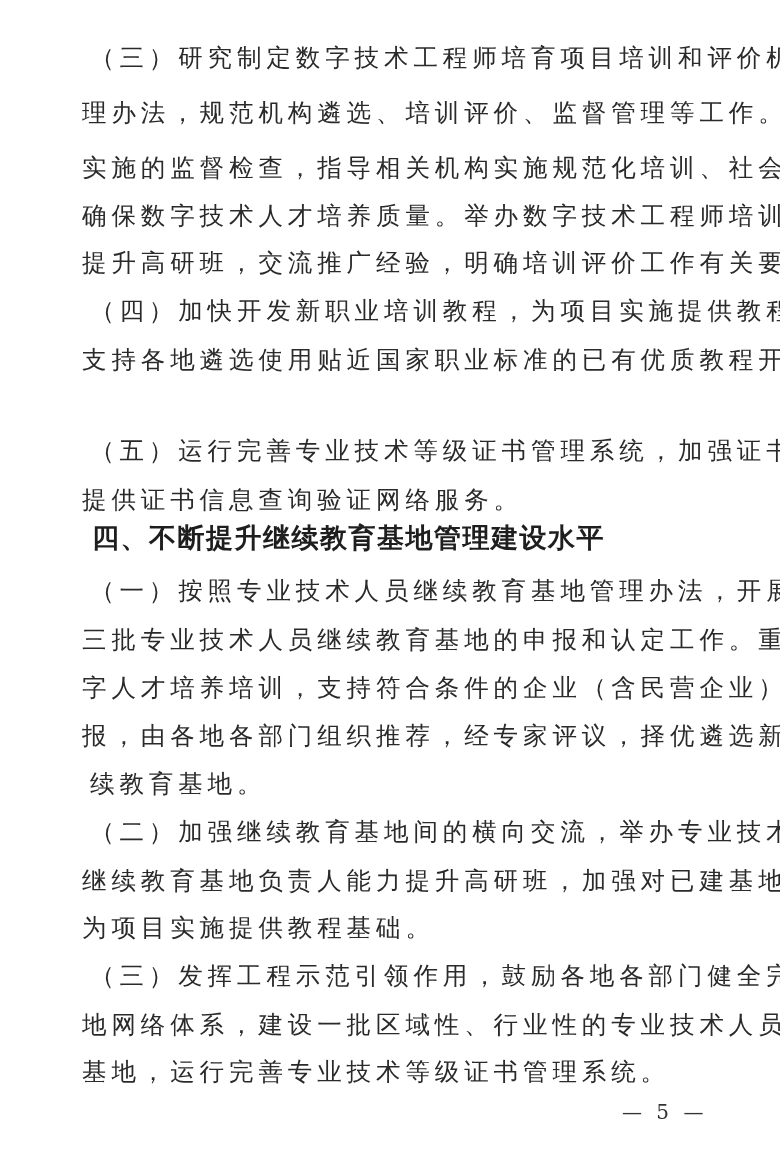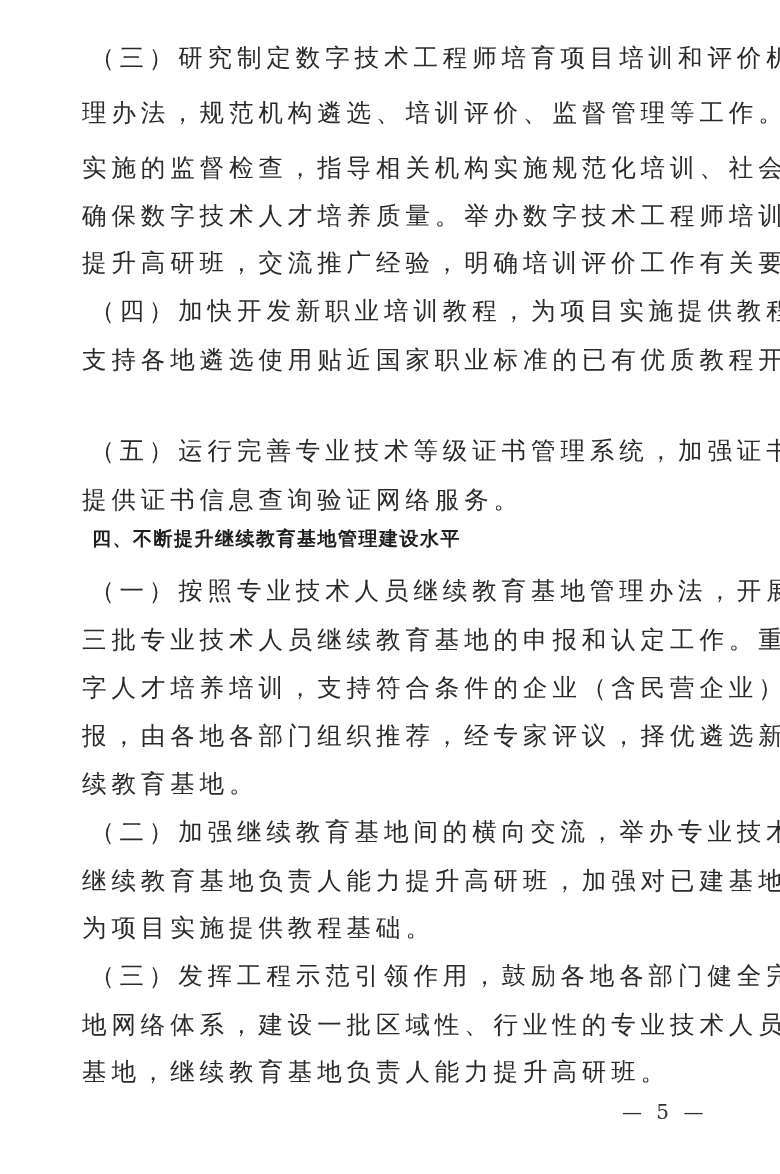--- a/index.html
+++ b/index.html
@@ -41,21 +41,21 @@
     }
     .line.last {
       text-align-last: left;
     }
     .heading {
       position: absolute;
       left: 92px;
       top: 523px;
       font-family: "DejaVu Sans", "Liberation Sans", sans-serif;
       font-weight: bold;
-      font-size: 19px;
+      font-size: 27px;
       line-height: 30px;
       letter-spacing: 1.5px;
       color: #1e1e1e;
       white-space: nowrap;
     }
     .page-number {
       position: absolute;
       left: 622px;
       top: 1100px;
       font-family: "DejaVu Serif", "Liberation Serif", serif;
@@ -82,25 +82,25 @@
 
   <div class="line indent" style="top:436px;">（五）运行完善专业技术等级证书管理系统，加强证书管理，</div>
   <div class="line last" style="top:485px;">提供证书信息查询验证网络服务。</div>
 
   <div class="heading">四、不断提升继续教育基地管理建设水平</div>
 
   <div class="line indent" style="top:576px;">（一）按照专业技术人员继续教育基地管理办法，开展第十</div>
   <div class="line" style="top:625px;">三批专业技术人员继续教育基地的申报和认定工作。重点围绕数</div>
   <div class="line" style="top:673px;">字人才培养培训，支持符合条件的企业（含民营企业）自愿申</div>
   <div class="line" style="top:721px;">报，由各地各部门组织推荐，经专家评议，择优遴选新建一批继</div>
-  <div class="line last" style="top:769px;">续教育基地。</div>
+  <div class="line last" style="top:769px;margin-left:8px;">续教育基地。</div>
 
   <div class="line indent" style="top:817px;">（二）加强继续教育基地间的横向交流，举办专业技术人员</div>
   <div class="line" style="top:866px;">继续教育基地负责人能力提升高研班，加强对已建基地的工作检</div>
   <div class="line last" style="top:913px;">为项目实施提供教程基础。</div>
 
   <div class="line indent" style="top:961px;">（三）发挥工程示范引领作用，鼓励各地各部门健全完善基</div>
   <div class="line" style="top:1010px;">地网络体系，建设一批区域性、行业性的专业技术人员继续教育</div>
-  <div class="line last" style="top:1057px;">基地，继续教育基地负责人能力提升高研班。</div>
+  <div class="line last" style="top:1057px;">基地，运行完善专业技术等级证书管理系统。</div>
 
   <div class="page-number">— 5 —</div>
 
 </div>
 
 </body></html>

